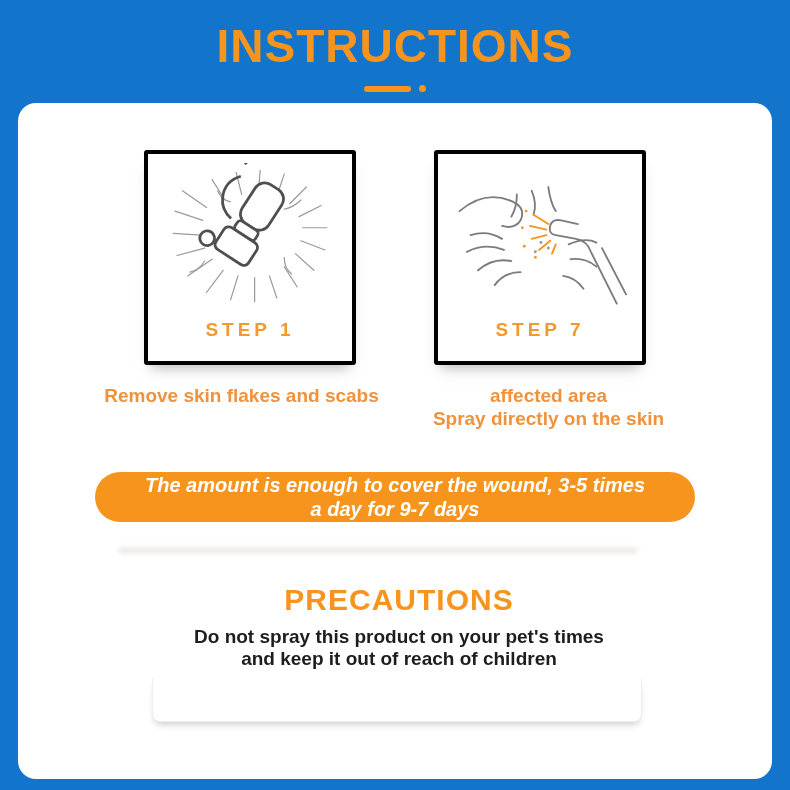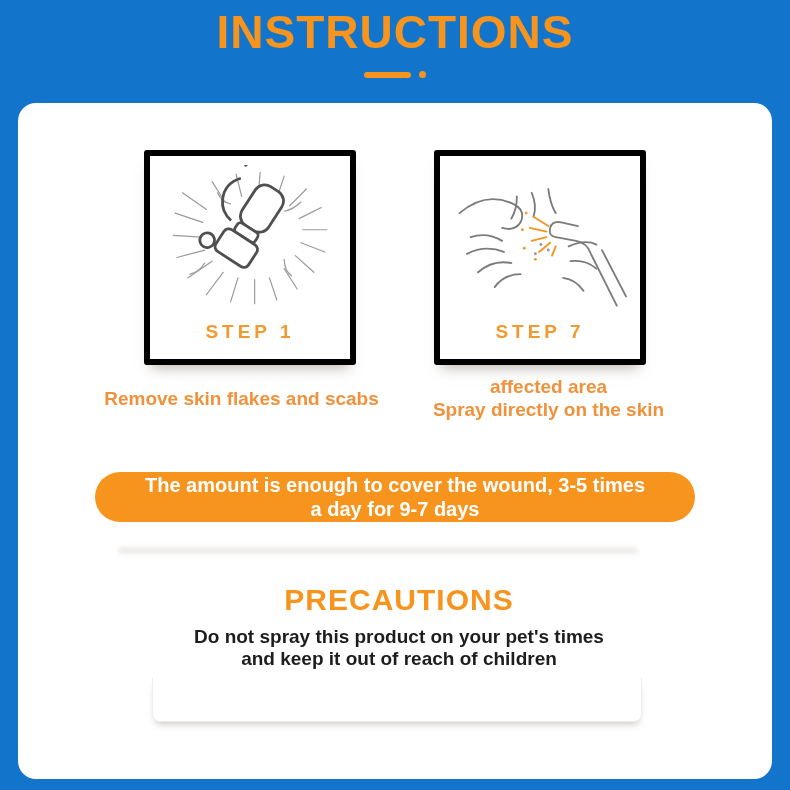--- a/index.html
+++ b/index.html
@@ -2,51 +2,51 @@
 <html><head>
 <meta charset="utf-8">
 <style>
   html,body{margin:0;padding:0;}
   .stage{
     position:relative;width:790px;height:790px;overflow:hidden;
     background:#1274CB;
     font-family:"Liberation Sans", sans-serif;
   }
   .header{position:absolute;top:0;left:0;width:100%;text-align:center;}
-  .title{margin:0;padding-top:5px;font-size:46px;font-weight:800;color:#F7941E;letter-spacing:1px;}
+  .title{margin:0;padding-top:19px;font-size:46px;font-weight:800;color:#F7941E;letter-spacing:1px;}
   .underline{margin-top:12px;display:flex;justify-content:center;align-items:center;gap:8px;}
   .u-bar{width:47px;height:6px;border-radius:3px;background:#F7941E;}
   .u-dot{width:7px;height:7px;border-radius:50%;background:#F7941E;}
 
   .card{
     position:absolute;left:18px;top:103px;width:754px;height:676px;
     background:#FFFFFF;border-radius:18px;
   }
 
   .steps-row{position:absolute;top:47px;left:0;width:100%;display:flex;justify-content:center;gap:78px;}
   .step-box{
     width:212px;height:215px;background:#fff;
-    border:6px solid #000000;border-radius:3px;
+    border:4px solid #000000;border-radius:3px;
     box-shadow:0 10px 12px -7px rgba(125,115,105,.5);
     display:flex;flex-direction:column;align-items:center;box-sizing:border-box;
   }
   .step-illustration{width:186px;height:148px;margin-top:9px;}
   .step-label{margin-top:8px;font-size:19px;font-weight:700;letter-spacing:4px;color:#F2992F;}
 
-  .captions-row{position:absolute;top:272px;left:50%;transform:translateX(-50%);display:flex;gap:27px;align-items:center;}
+  .captions-row{position:absolute;top:281px;left:50%;transform:translateX(-50%);display:flex;gap:27px;}
   .caption{width:280px;text-align:center;font-size:19px;font-weight:700;color:#F0923B;line-height:23px;}
   .caption-line{display:block;white-space:nowrap;}
 
   .banner{
     position:absolute;top:369px;left:50%;transform:translateX(-50%);
     width:600px;height:50px;border-radius:25px;background:#F7941E;
     color:#FFFFFF;display:flex;flex-direction:column;justify-content:center;align-items:center;
     font-size:20px;font-weight:700;line-height:24px;
   }
-  .banner-line{white-space:nowrap;}
+  .banner-line{white-space:nowrap;font-style:italic;}
 
   .ghost-line{
     position:absolute;top:444px;left:100px;width:520px;height:7px;
     background:rgba(160,150,140,.18);border-radius:4px;filter:blur(2px);
   }
 
   .precautions{position:absolute;top:480px;left:4px;width:100%;text-align:center;}
   .precautions-heading{margin:0;font-size:30px;font-weight:800;color:#F7941E;letter-spacing:1px;}
   .precautions-body{margin-top:9px;font-size:19px;font-weight:700;color:#1D1D1D;line-height:22px;}
   .precaution-line{display:block;white-space:nowrap;}

